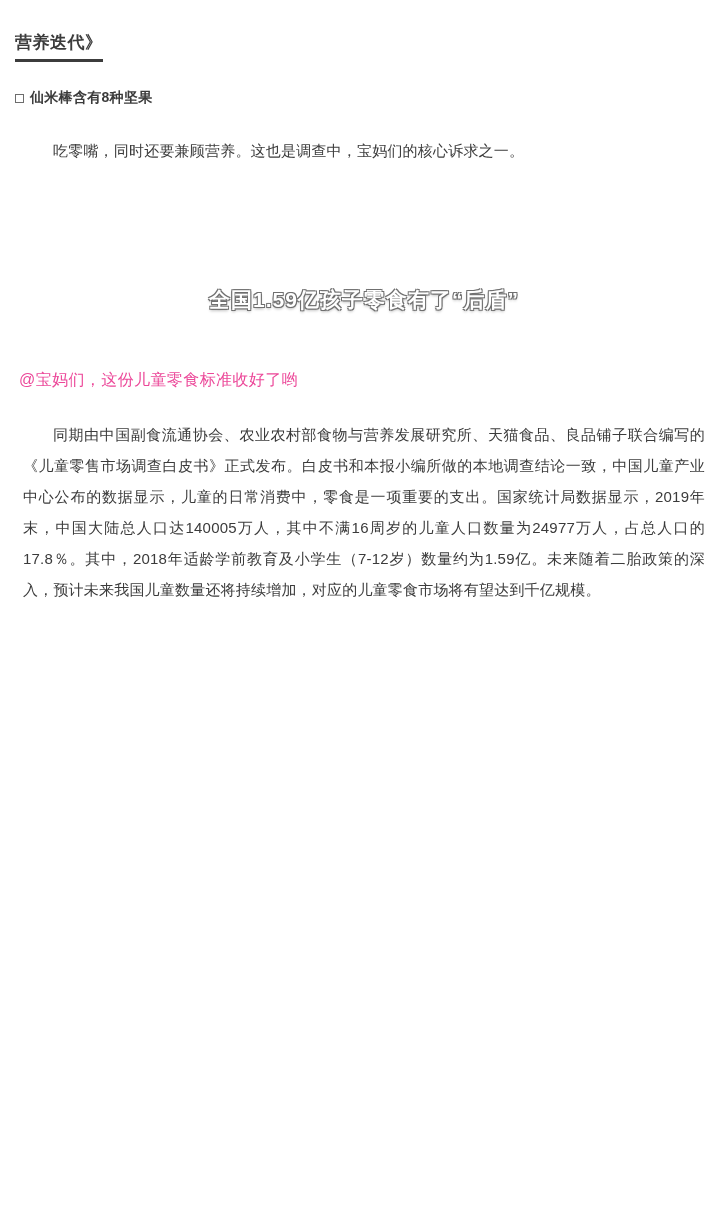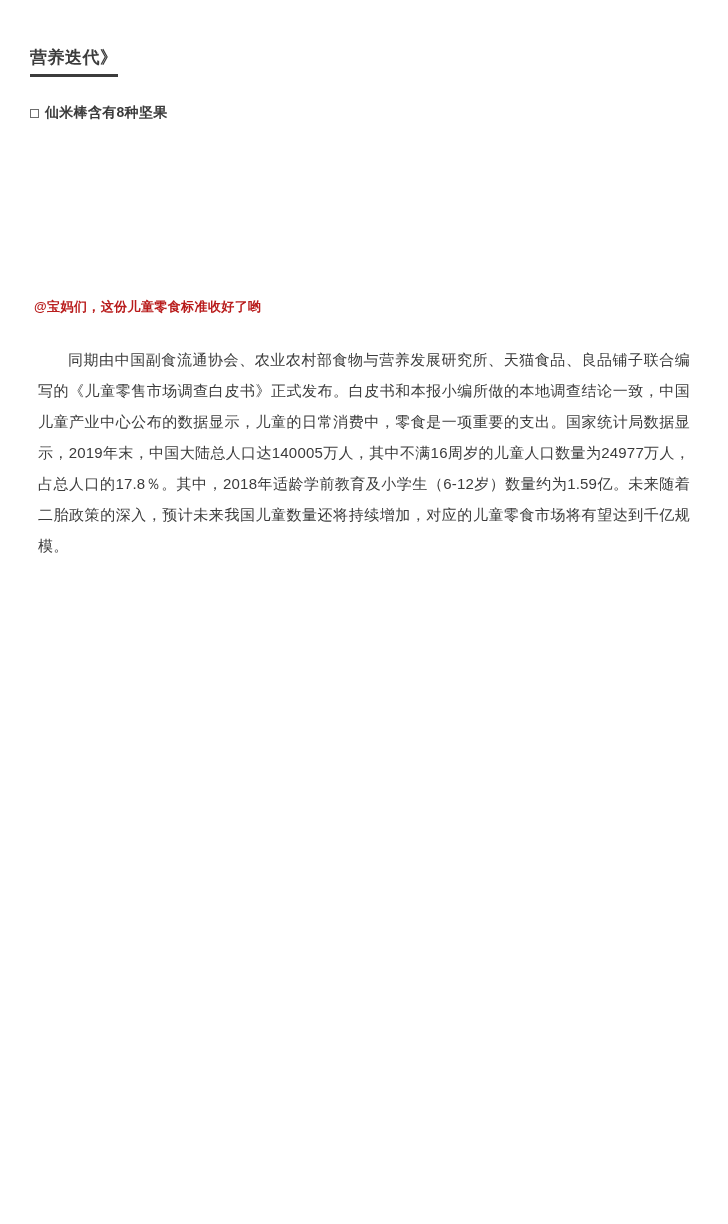--- a/index.html
+++ b/index.html
@@ -11,21 +11,21 @@
   body {
     width: 728px;
     min-height: 1224px;
     font-family: "Liberation Sans", sans-serif;
     color: #2e2e2e;
   }
   .page {
     position: relative;
     width: 728px;
     min-height: 1224px;
-    padding: 16px;
+    padding: 1px;
     background: #ffffff;
   }
 
   
   .section-head {
     margin: 30px 0 0 14px;
     font-size: 17px;
     font-weight: bold;
     color: #3c3c3c;
     letter-spacing: 0.5px;
@@ -81,47 +81,49 @@
       -1px -1px 0 #6f6f6f,
       1px -1px 0 #6f6f6f,
       -1px  1px 0 #6f6f6f,
       1px  1px 0 #6f6f6f,
       0 2px 3px rgba(0,0,0,0.30);
   }
 
   
   .accent-line {
     margin: 56px 0 0 18px;
-    font-size: 13px;
-    font-weight: bold;
-    color: #b91c1c;
+    font-size: 16px;
+    font-weight: normal;
+    color: #ec4899;
     letter-spacing: 0.4px;
   }
 
   .tail-space { height: 26px; }
 </style>
 </head>
 <body>
 
 <div class="page">
 
   <div>
     <div class="section-head">营养迭代》</div>
   </div>
 
   <div class="sub-head-wrap">
     <span class="sub-marker"></span>
     <span class="sub-head">仙米棒含有8种坚果</span>
   </div>
 
+  <p class="para">吃零嘴，同时还要兼顾营养。这也是调查中，宝妈们的核心诉求之一。</p>
 
 
   <div class="spacer-lg"></div>
 
+  <div class="banner">全国1.59亿孩子零食有了“后盾”</div>
 
   <div class="accent-line">@宝妈们，这份儿童零食标准收好了哟</div>
 
 
-  <p class="para">同期由中国副食流通协会、农业农村部食物与营养发展研究所、天猫食品、良品铺子联合编写的《儿童零售市场调查白皮书》正式发布。白皮书和本报小编所做的本地调查结论一致，中国儿童产业中心公布的数据显示，儿童的日常消费中，零食是一项重要的支出。国家统计局数据显示，2019年末，中国大陆总人口达140005万人，其中不满16周岁的儿童人口数量为24977万人，占总人口的17.8％。其中，2018年适龄学前教育及小学生（6-12岁）数量约为1.59亿。未来随着二胎政策的深入，预计未来我国儿童数量还将持续增加，对应的儿童零食市场将有望达到千亿规模。</p>
+  <p class="para">同期由中国副食流通协会、农业农村部食物与营养发展研究所、天猫食品、良品铺子联合编写的《儿童零售市场调查白皮书》正式发布。白皮书和本报小编所做的本地调查结论一致，中国儿童产业中心公布的数据显示，儿童的日常消费中，零食是一项重要的支出。国家统计局数据显示，2019年末，中国大陆总人口达140005万人，其中不满16周岁的儿童人口数量为24977万人，占总人口的17.8％。其中，2018年适龄学前教育及小学生（7-12岁）数量约为1.59亿。未来随着二胎政策的深入，预计未来我国儿童数量还将持续增加，对应的儿童零食市场将有望达到千亿规模。</p>
 
 
   <div class="tail-space"></div>
 </div>
 
 </body></html>

